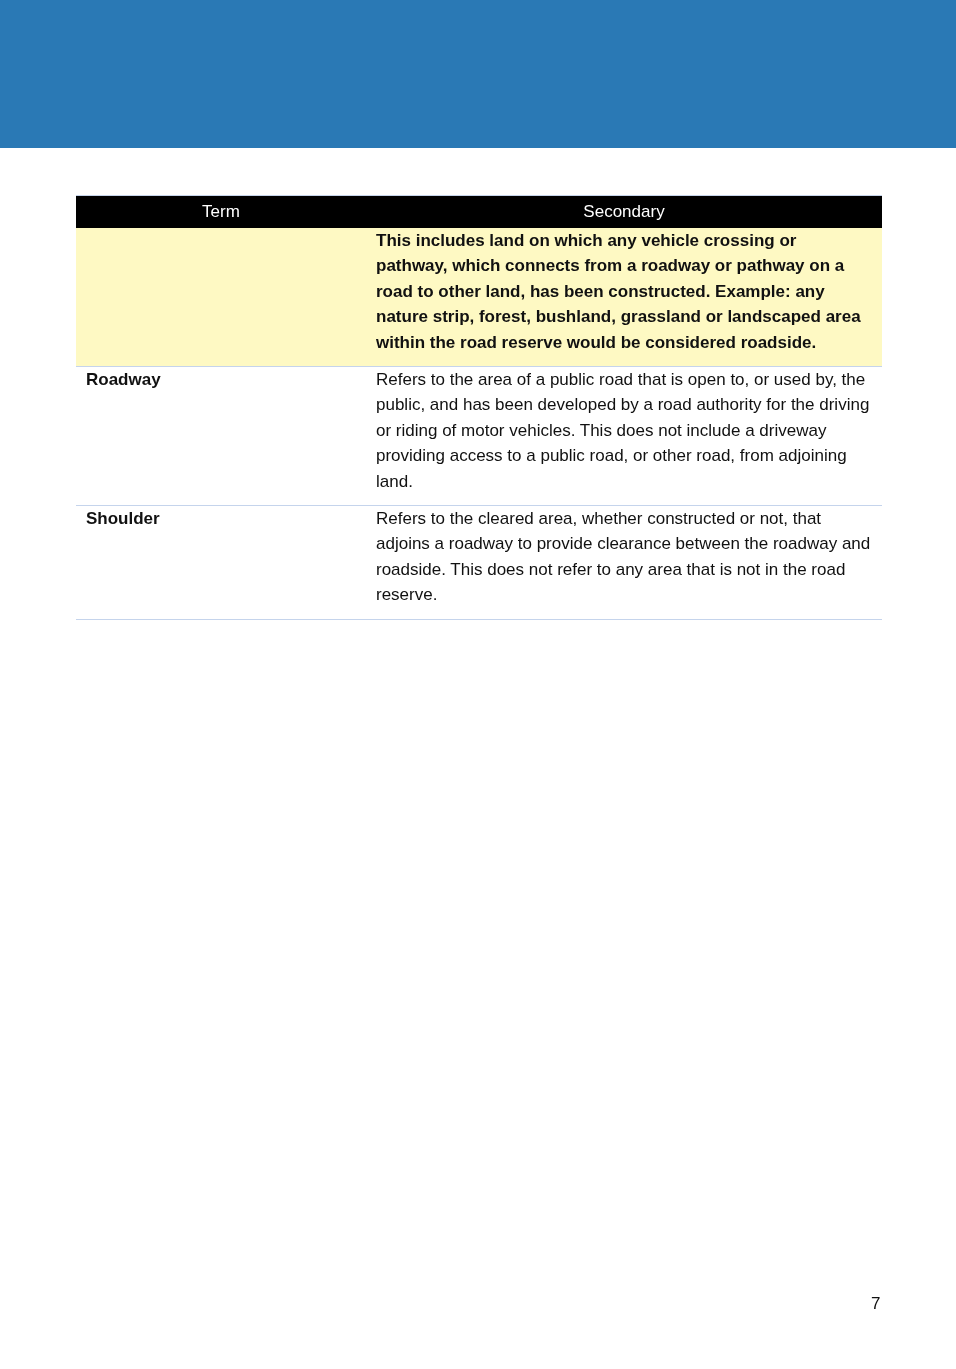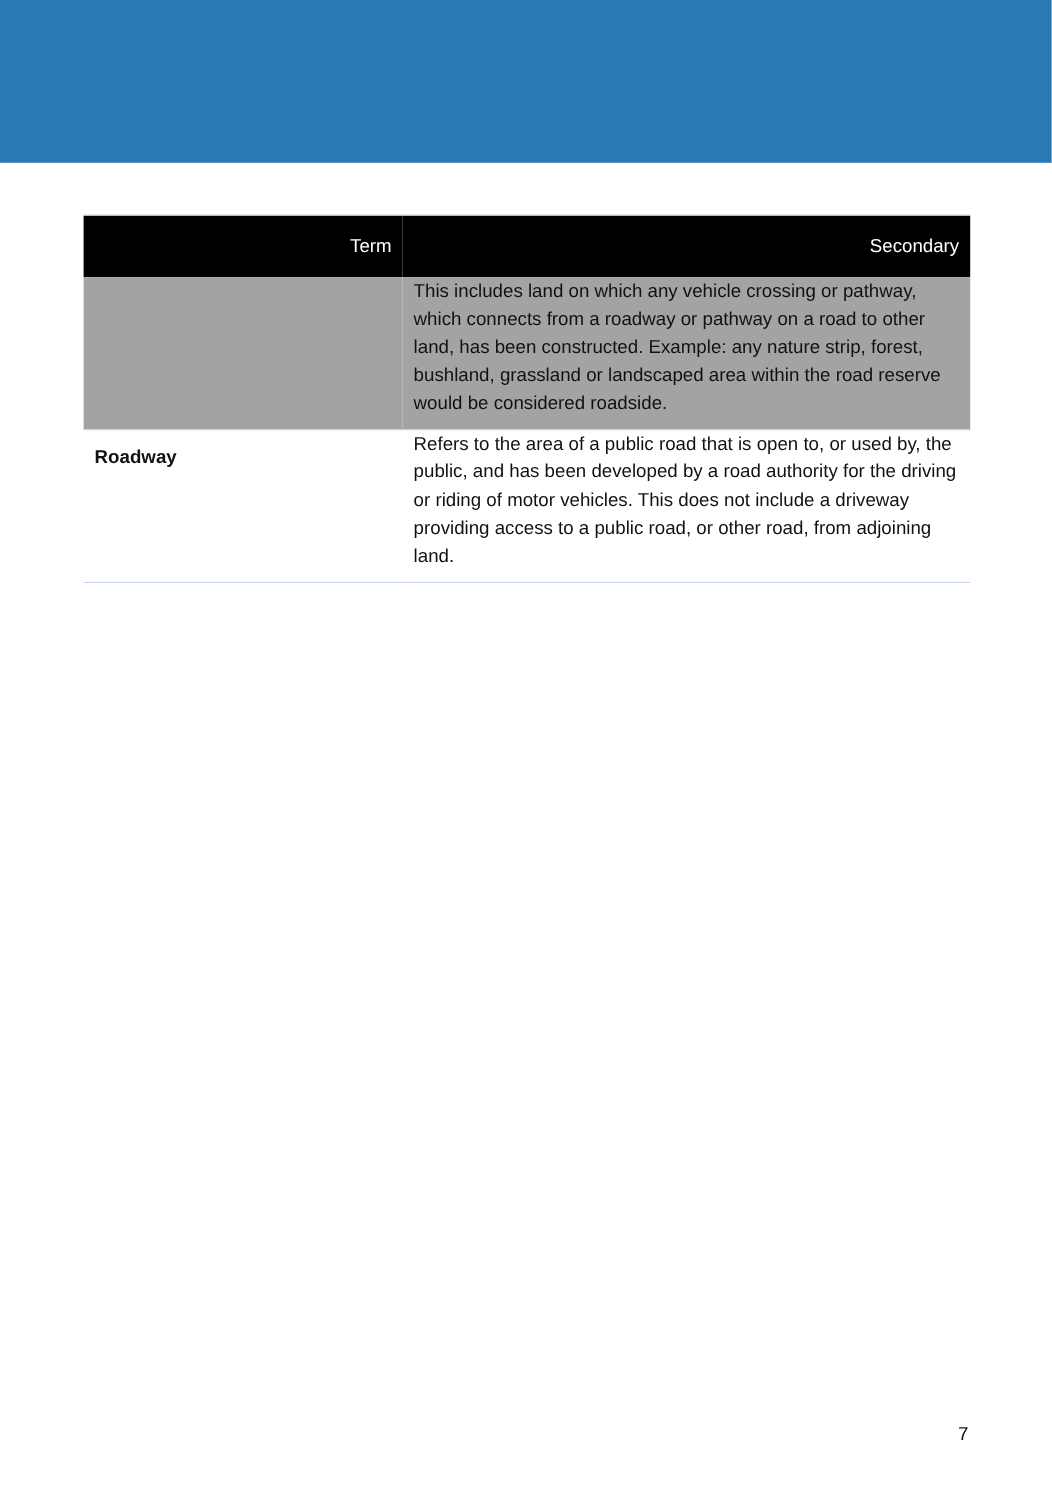--- a/index.html
+++ b/index.html
@@ -6,28 +6,28 @@
     body {
       width: 956px; height: 1369px; background: #ffffff; position: relative; overflow: hidden;
       font-family: "Liberation Sans", sans-serif; color: #111;
     }
     .top-band { position: absolute; left: 0; top: 0; width: 956px; height: 148px; background: #2a79b5; }
     .table {
       position: absolute; left: 76px; top: 195px; width: 806px;
       border-collapse: collapse; font-size: 17px; line-height: 25.4px;
     }
     .table th {
-      background: #000; color: #fff; font-weight: normal; text-align: right;
-      padding: 16px 10px; height: 24px; vertical-align: top; line-height: 24px;
+      background: #000; color: #fff; font-weight: normal; text-align: center;
+      padding: 4px 10px; height: 24px; vertical-align: top; line-height: 24px;
       border-top: 1px solid #c6d4ea;
     }
     .table th.term-col { width: 270px; }
     .table td { padding: 0 10px 11px 10px; vertical-align: top; border-bottom: 1.5px solid #c5d4ec; }
-    .table td.term { font-weight: bold; padding-top: 12px; }
-    .table tr.shaded td { background: #a3a3a3; }
+    .table td.term { font-weight: bold; padding-top: 0; }
+    .table tr.shaded td { background: #fef9c3; font-weight: bold; }
     .table tr.first td { padding-top: 0; }
     .page-number { position: absolute; left: 871px; top: 1294px; font-size: 17px; }
   </style>
 </head>
 <body>
 
 <div class="top-band"></div>
 
 <table class="table">
   <thead>
@@ -38,16 +38,20 @@
   </thead>
   <tbody>
     <tr class="shaded first">
       <td class="term"></td>
       <td>This includes land on which any vehicle crossing or pathway, which connects from a roadway or pathway on a road to other land, has been constructed. Example: any nature strip, forest, bushland, grassland or landscaped area within the road reserve would be considered roadside.</td>
     </tr>
     <tr>
       <td class="term">Roadway</td>
       <td>Refers to the area of a public road that is open to, or used by, the public, and has been developed by a road authority for the driving or riding of motor vehicles. This does not include a driveway providing access to a public road, or other road, from adjoining land.</td>
     </tr>
+    <tr>
+      <td class="term">Shoulder</td>
+      <td>Refers to the cleared area, whether constructed or not, that adjoins a roadway to provide clearance between the roadway and roadside. This does not refer to any area that is not in the road reserve.</td>
+    </tr>
   </tbody>
 </table>
 
 <div class="page-number">7</div>
 
 </body></html>

